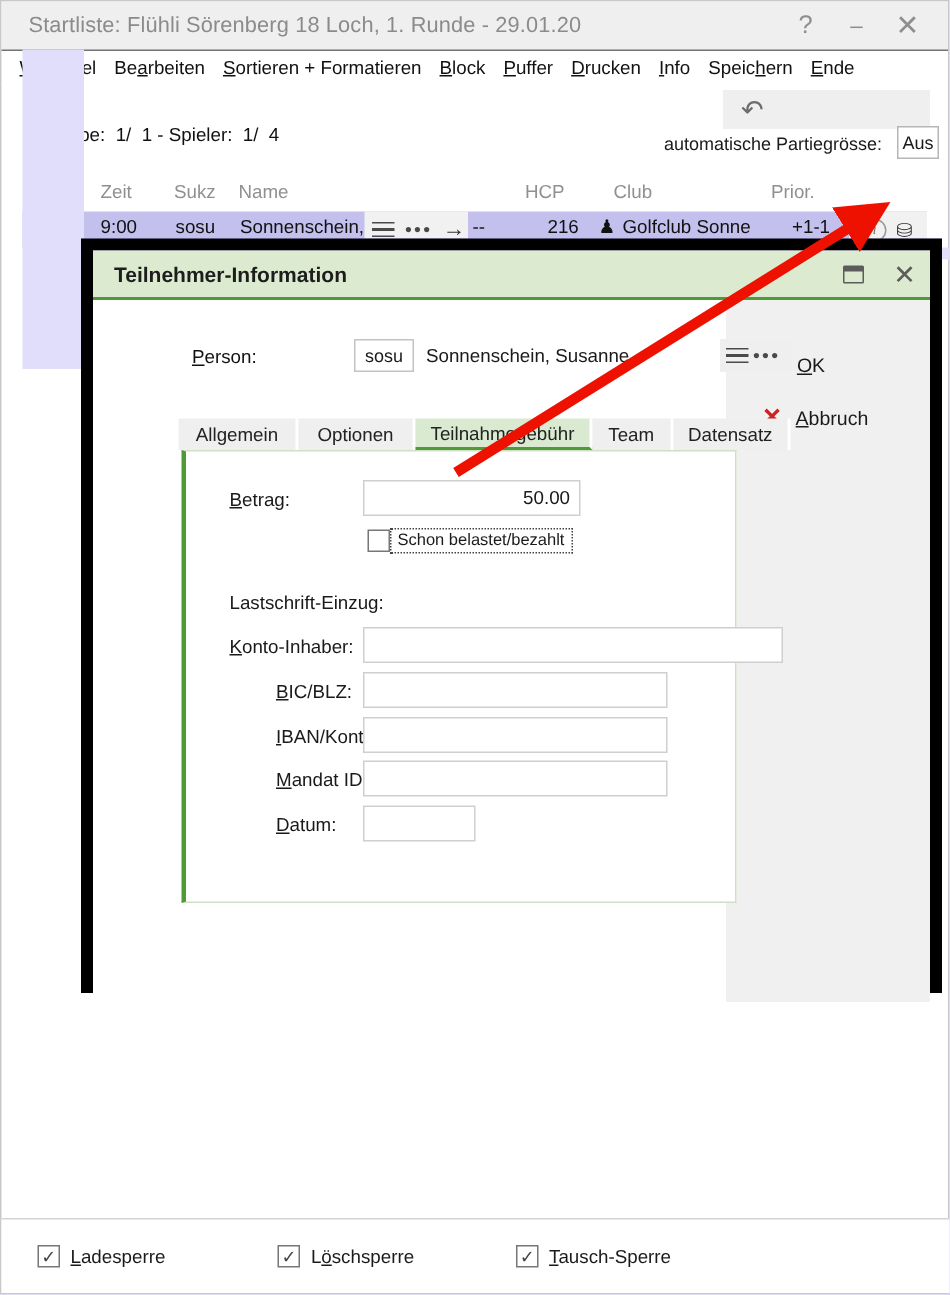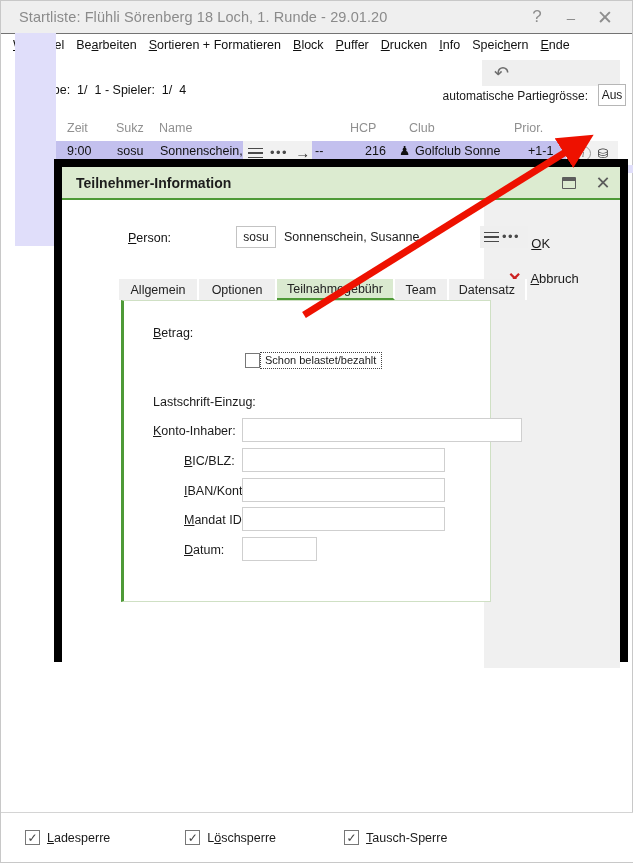--- a/index.html
+++ b/index.html
@@ -298,20 +298,21 @@
         <div class="tabs">
           <div class="tab" style="width:84px">Allgemein</div>
           <div class="tab" style="width:82px">Optionen</div>
           <div class="tab active" style="width:118px">Teilnahmegebühr</div>
           <div class="tab" style="width:56px">Team</div>
           <div class="tab" style="width:80px">Datensatz</div>
         </div>
 
         <div class="tabpanel">
           <div class="frow" style="left:29px; top:25px"><u>B</u>etrag:</div>
+          <div class="finput right" style="left:118px; top:19px; width:145px">50.00</div>
 
           <div style="position:absolute; left:121px; top:51px; display:flex; align-items:center;">
             <div class="chkbox-sq"></div>
             <div class="dotted-lbl">Schon belastet/bezahlt</div>
           </div>
 
           <div class="frow" style="left:29px; top:94px">Lastschrift-Einzug:</div>
 
           <div class="frow" style="left:29px; top:123px"><u>K</u>onto-Inhaber:</div>
           <div class="finput" style="left:118px; top:117px; width:280px"></div>

